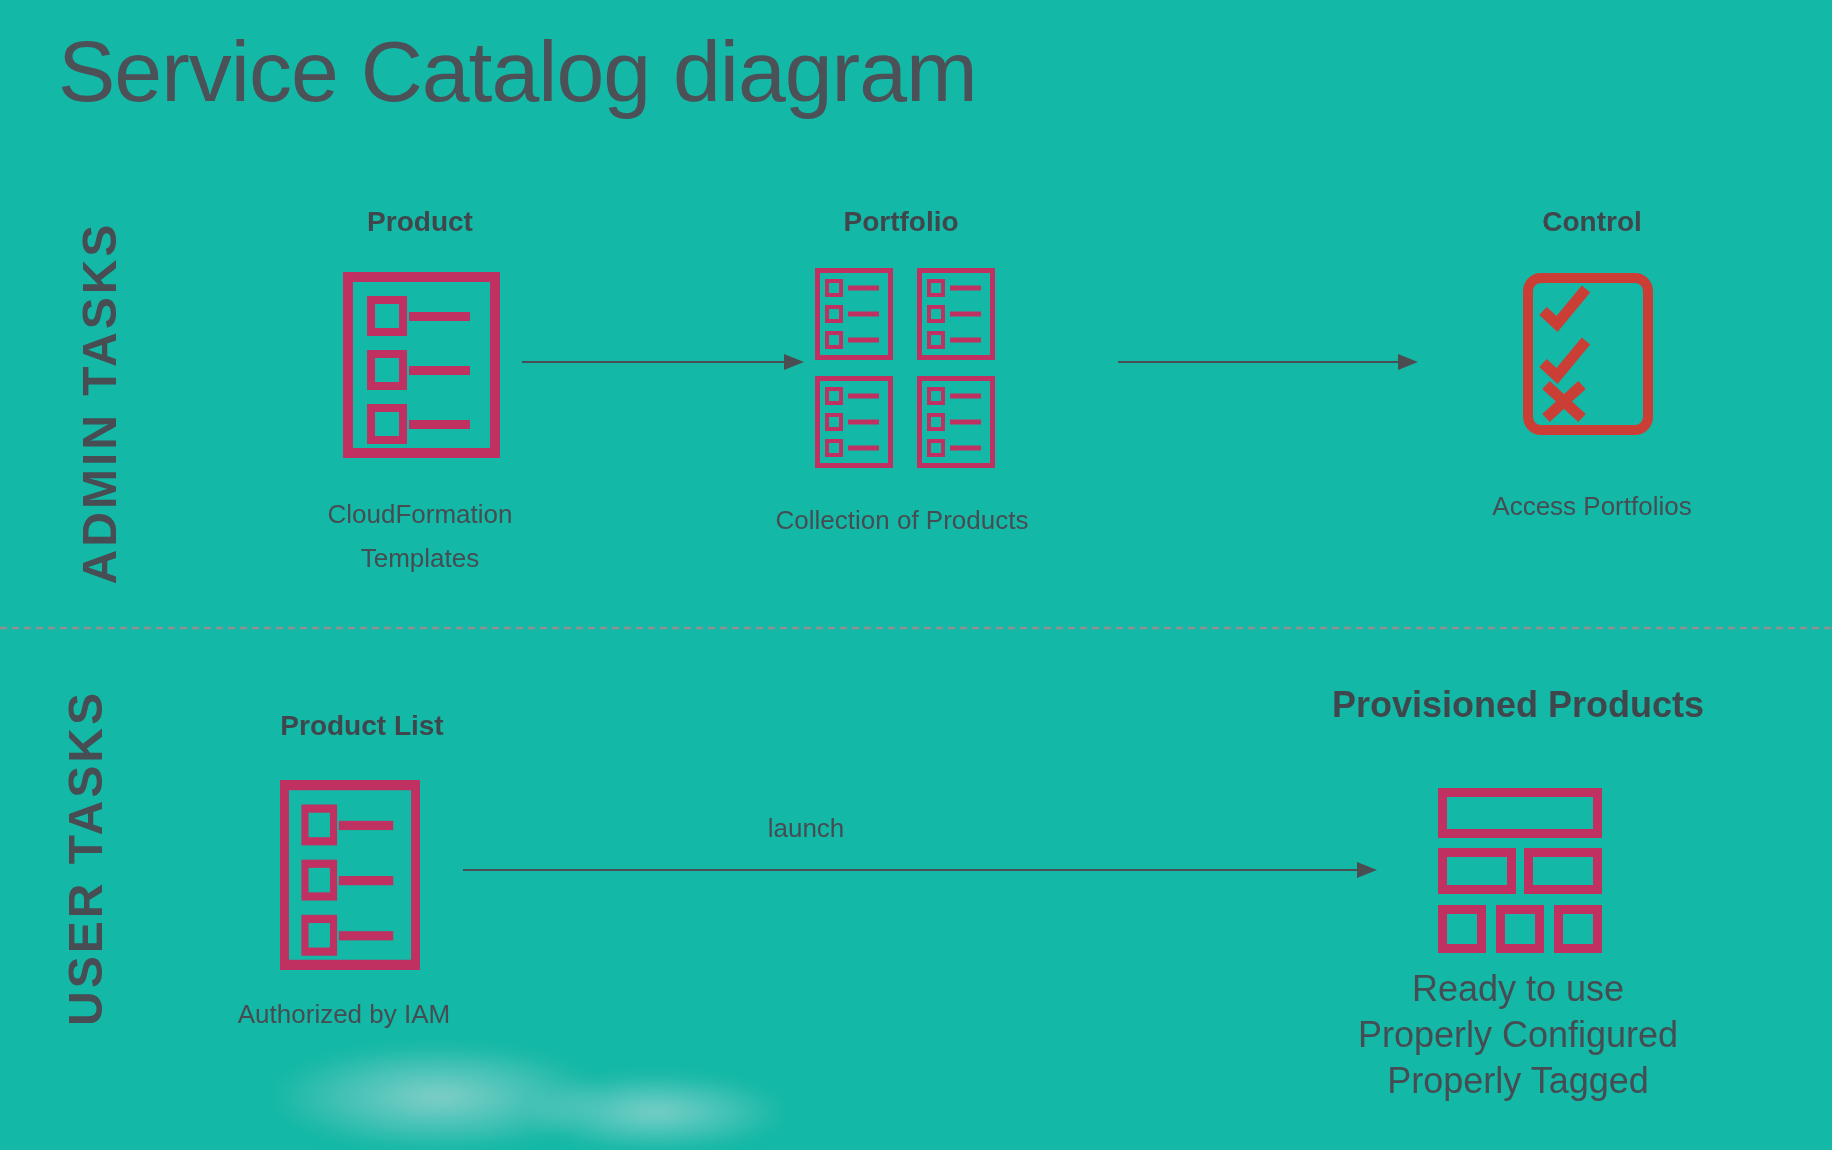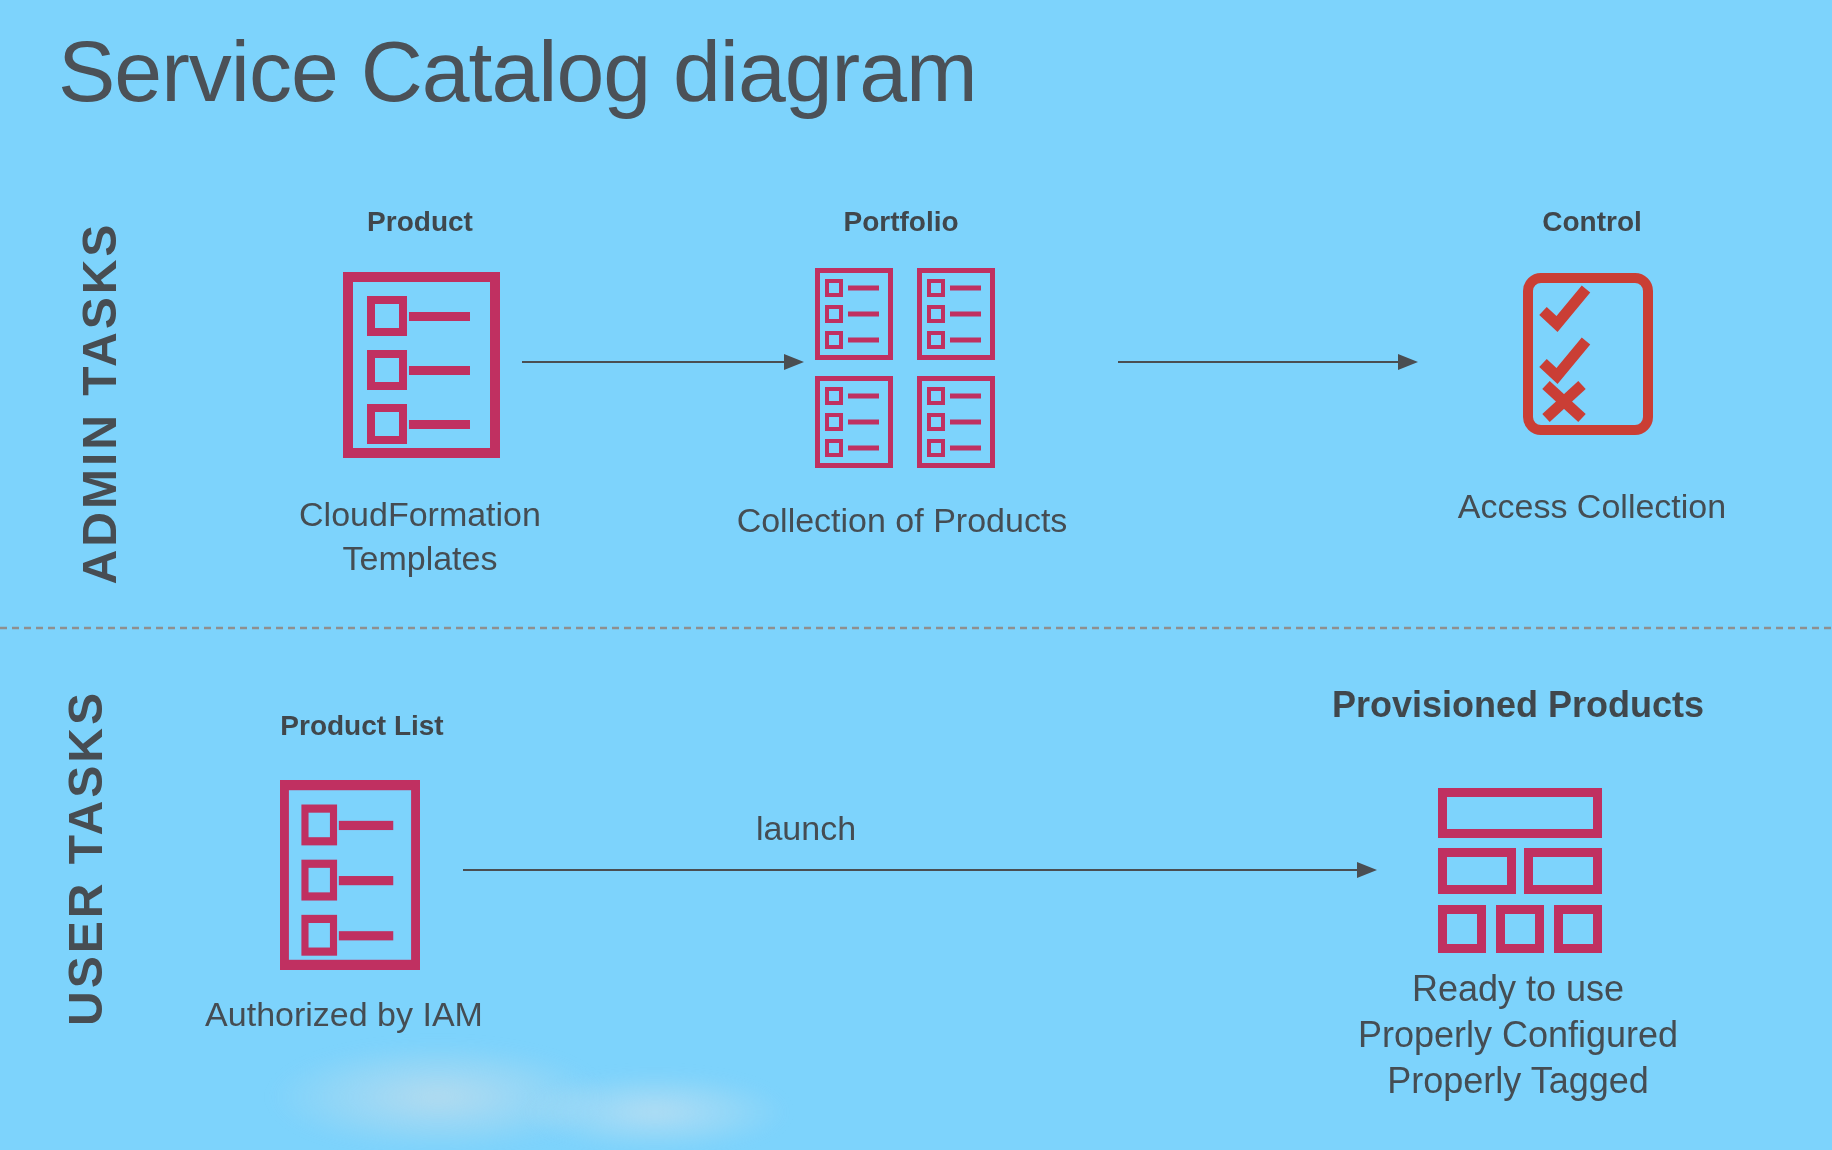--- a/index.html
+++ b/index.html
@@ -1,36 +1,36 @@
 <!DOCTYPE html>
 <html style="--crimson: #C03061; --red: #CA3E35; --text: #454C52; --arrow: #4A4E52; --divider: #8F8F8F;"><head>
 <meta charset="utf-8">
 <style>
   html,body{margin:0;padding:0;background:#fff;}
   .canvas{
-    position:relative;width:1832px;height:1150px;background:#7dd3fc;
+    position:relative;width:1832px;height:1150px;background:#14b8a6;
     overflow:hidden;font-family:"Liberation Sans",sans-serif;color:#454C52;
   }
   .title{
     position:absolute;left:58px;top:22px;width:1200px;
     font-size:86px;font-weight:300;letter-spacing:-1px;color:#4B5157;
   }
   .rowlabel{
     position:absolute;width:420px;height:54px;line-height:54px;
     text-align:center;font-size:48px;font-weight:700;letter-spacing:3px;
     color:#474D52;transform:rotate(-90deg);white-space:nowrap;
   }
   .rowlabel.admin{left:-110px;top:376px;}
   .rowlabel.user{left:-124px;top:831px;}
   .heading{
     position:absolute;text-align:center;font-weight:700;font-size:28px;color:#40474C;
     white-space:nowrap;
   }
   .caption{
-    position:absolute;text-align:center;font-size:34px;color:#454D53;line-height:44px;
+    position:absolute;text-align:center;font-size:26px;color:#454D53;line-height:44px;
   }
   .caption span{display:block;}
   .icon{position:absolute;display:block;}
   .icon svg{display:block;width:100%;height:100%;}
   .crimson{color:var(--crimson,#C03061);}
   .red{color:var(--red,#CA3E35);}
   .overlay{position:absolute;left:0;top:0;pointer-events:none;}
   .grid{
     position:absolute;left:815px;top:268px;width:180px;height:200px;
     display:flex;flex-wrap:wrap;justify-content:space-between;align-content:space-between;
@@ -128,21 +128,21 @@
     <svg viewBox="0 0 130 162" preserveAspectRatio="none" fill="none" stroke="currentColor">
       <rect x="5" y="5" width="120" height="152" rx="13" stroke-width="10"></rect>
       <polyline points="20,38 34,51 63,16" stroke-width="11"></polyline>
       <polyline points="20,90 34,103 63,68" stroke-width="11"></polyline>
       <line x1="23" y1="112" x2="59" y2="145" stroke-width="11"></line>
       <line x1="59" y1="112" x2="23" y2="145" stroke-width="11"></line>
     </svg>
   </span>
 
   <div class="caption" style="left:1392px;top:484px;width:400px;">
-    <span>Access Collection</span>
+    <span>Access Portfolios</span>
   </div>
 
   <div class="heading" style="left:192px;top:710px;width:340px;">Product List</div>
 
   <span class="icon crimson" style="left:280px;top:780px;width:140px;height:190px;">
     <svg viewBox="0 0 157 186" preserveAspectRatio="none" fill="none" stroke="currentColor">
       <rect x="5" y="5" width="147" height="176" stroke-width="10"></rect>
       <rect x="28" y="28" width="32" height="32" stroke-width="8"></rect>
       <rect x="28" y="82" width="32" height="32" stroke-width="8"></rect>
       <rect x="28" y="136" width="32" height="32" stroke-width="8"></rect>

